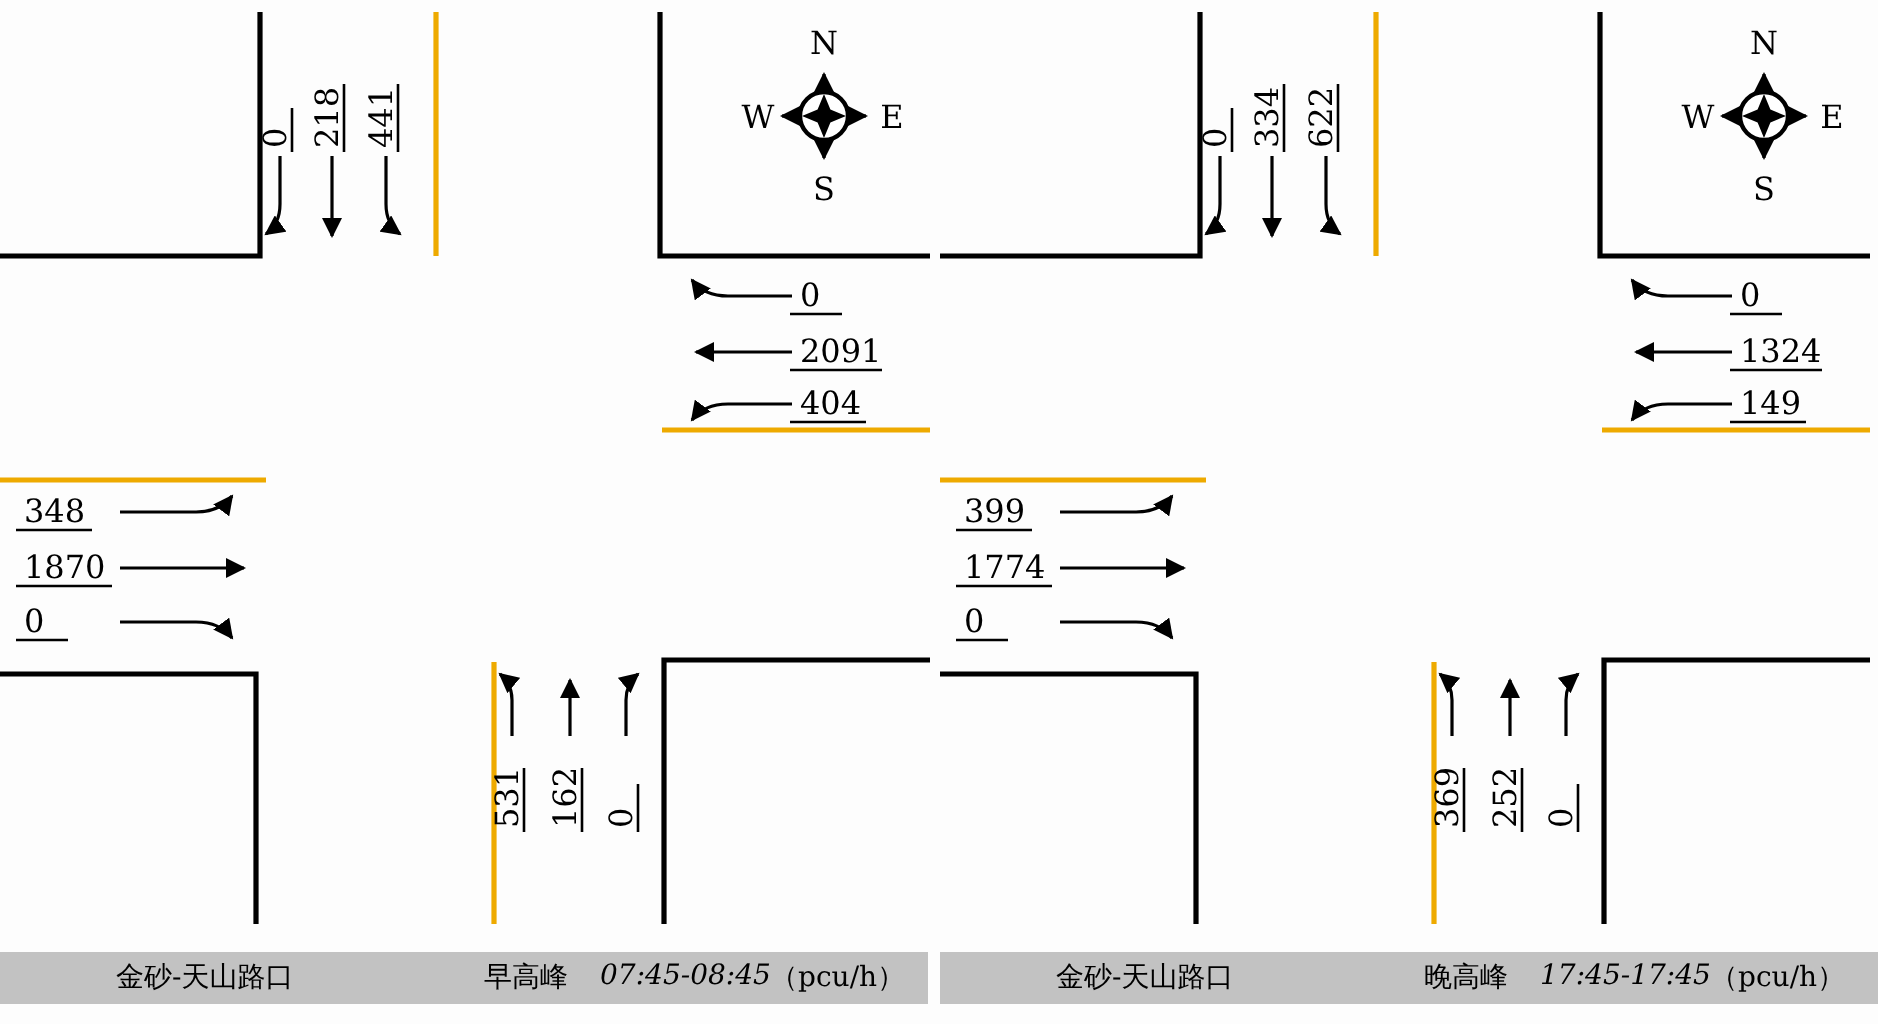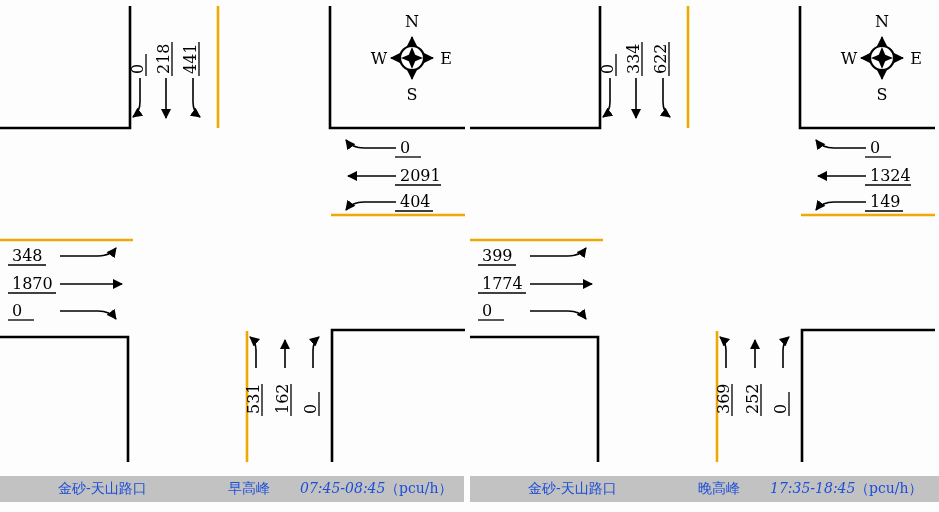--- a/index.html
+++ b/index.html
@@ -3,23 +3,23 @@
 <meta charset="utf-8">
 <style>
   html,body{margin:0;padding:0;background:#ffffff;}
   .page{position:relative;width:939px;height:512px;background:#fdfdfd;overflow:hidden;
         font-family:"DejaVu Serif", serif;}
   .diagram-host{position:absolute;top:0;height:512px;}
   #d0{left:0;width:464px;}
   #d1{left:470px;width:469px;}
   .diagram-host svg{display:block;}
   .footer{position:absolute;left:0;top:476px;height:26px;width:100%;background:#c2c2c2;}
-  .footer span{position:absolute;top:4px;font-size:14px;color:#1d4ed8;white-space:nowrap;}
+  .footer span{position:absolute;top:4px;font-size:14px;color:#000000;white-space:nowrap;}
   .f-name{left:58px;}
-  .f-period{left:228px;font-family:Liberation Mono, monospace;}
+  .f-period{left:242px;font-family:Liberation Mono, monospace;}
   .f-time{left:300px;font-style:italic;}
   .f-unit{left:385px;}
 </style>
 </head>
 <body>
 
 <div class="page">
   <div class="diagram-host" id="d0">
   <svg width="465" height="472" viewBox="0 0 465 472">
     <defs>
@@ -211,17 +211,17 @@
         <text x="412" y="100">S</text>
         <text x="379" y="64">W</text>
         <text x="446" y="64">E</text>
       </g>
     </g>
   </svg>
 
   <div class="footer">
     <span class="f-name">金砂-天山路口</span>
     <span class="f-period">晚高峰</span>
-    <span class="f-time">17:35-18:45</span>
+    <span class="f-time">17:45-17:45</span>
     <span class="f-unit">（pcu/h）</span>
   </div>
 </div>
 </div>
 
 </body></html>

